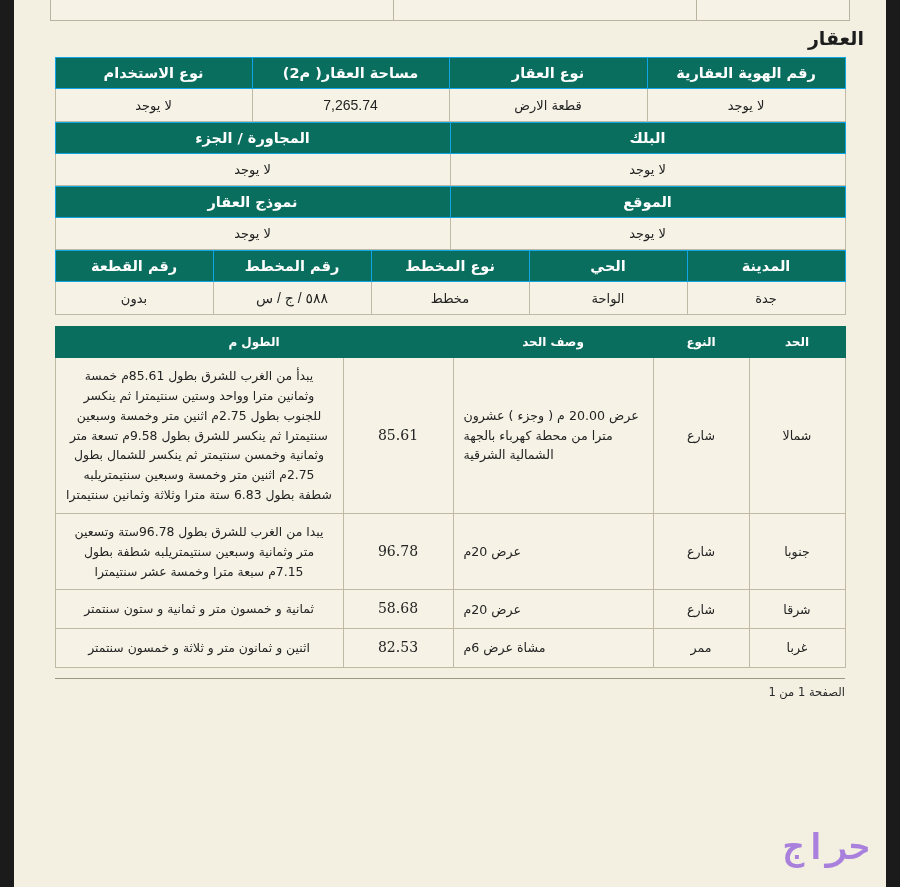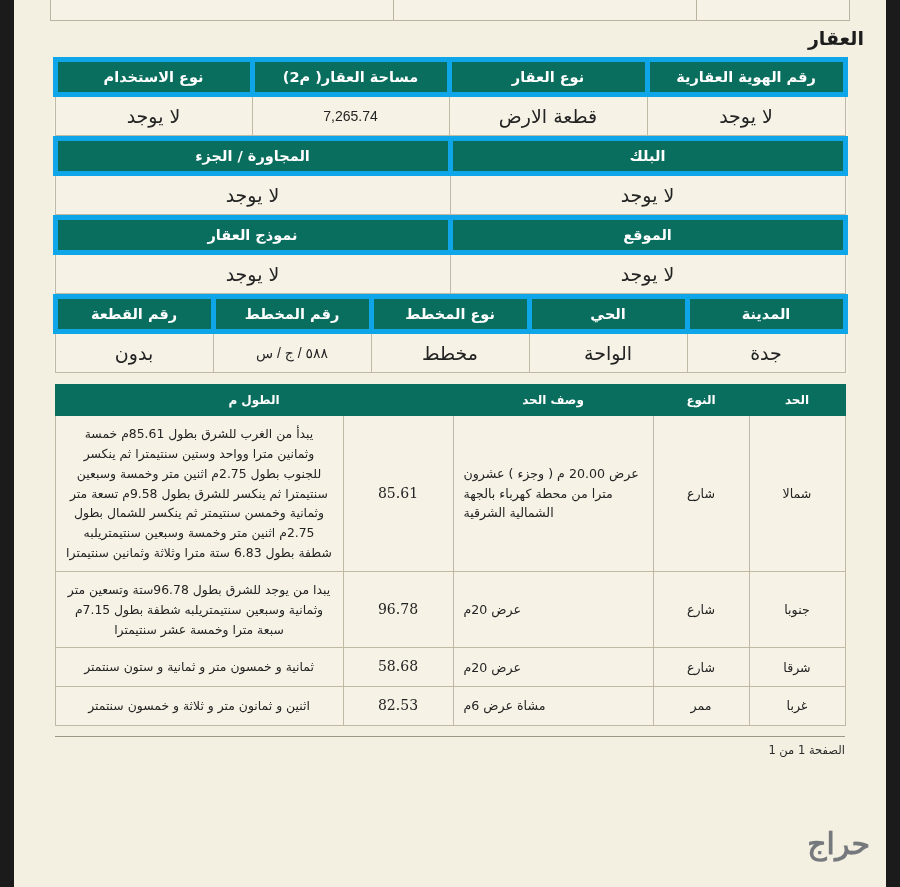--- a/index.html
+++ b/index.html
@@ -74,26 +74,26 @@
   }
   table.doc + table.doc { margin-top: 0; }
 
   th.hd {
     background: #0a6e5e;
     color: #ffffff;
     font-size: 14.5px;
     font-weight: bold;
     text-align: center;
     padding: 7px 4px;
-    border: 5px solid #0ea5e9;
+    border: 1px solid #0ea5e9;
   }
   td.cell {
     background: #f6f3e6;
     color: #232323;
-    font-size: 19px;
+    font-size: 13px;
     text-align: center;
     padding: 8px 4px;
     border: 1px solid #bfb9a6;
   }
   td.cell.num {
     font-family: Liberation Sans, sans-serif;
     font-size: 14px;
   }
   .spacer { height: 11px; }
 
@@ -159,23 +159,23 @@
   
   .watermark {
     position: absolute;
     left: 660px;
     top: 826px;
     width: 210px;
     height: 52px;
     opacity: 0.55;
   }
   .wm-text {
-    font-family: Liberation Serif, serif;
-    font-size: 30px;
-    color: #0f172a;
+    font-family: Liberation Mono, monospace;
+    font-size: 36px;
+    color: #6d28d9;
     letter-spacing: 2px;
     font-weight: bold;
     direction: rtl;
   }
   .wm-sub {
     font-size: 11px;
     color: #b2b6ba;
     letter-spacing: 1px;
   }
 </style>
@@ -307,21 +307,21 @@
         <td class="desc">عرض 20.00 م ( وجزء ) عشرون مترا من محطة كهرباء بالجهة الشمالية الشرقية</td>
         <td class="len">85.61</td>
         <td class="long">يبدأ من الغرب للشرق بطول 85.61م خمسة وثمانين مترا وواحد وستين سنتيمترا ثم ينكسر للجنوب بطول 2.75م اثنين متر وخمسة وسبعين سنتيمترا ثم ينكسر للشرق بطول 9.58م تسعة متر وثمانية وخمسن سنتيمتر ثم ينكسر للشمال بطول 2.75م اثنين متر وخمسة وسبعين سنتيمتريلبه شطفة بطول 6.83 ستة مترا وثلاثة وثمانين سنتيمترا</td>
       </tr>
 
       <tr>
         <td>جنوبا</td>
         <td>شارع</td>
         <td class="desc">عرض 20م</td>
         <td class="len">96.78</td>
-        <td class="long">يبدا من يوجد للشرق بطول 96.78ستة وتسعين متر وثمانية وسبعين سنتيمتريلبه شطفة بطول 7.15م سبعة مترا وخمسة عشر سنتيمترا</td>
+        <td class="long">يبدا من الغرب للشرق بطول 96.78ستة وتسعين متر وثمانية وسبعين سنتيمتريلبه شطفة بطول 7.15م سبعة مترا وخمسة عشر سنتيمترا</td>
       </tr>
 
       <tr>
         <td>شرقا</td>
         <td>شارع</td>
         <td class="desc">عرض 20م</td>
         <td class="len">58.68</td>
         <td class="long">ثمانية و خمسون متر و ثمانية و ستون سنتمتر</td>
       </tr>
 

